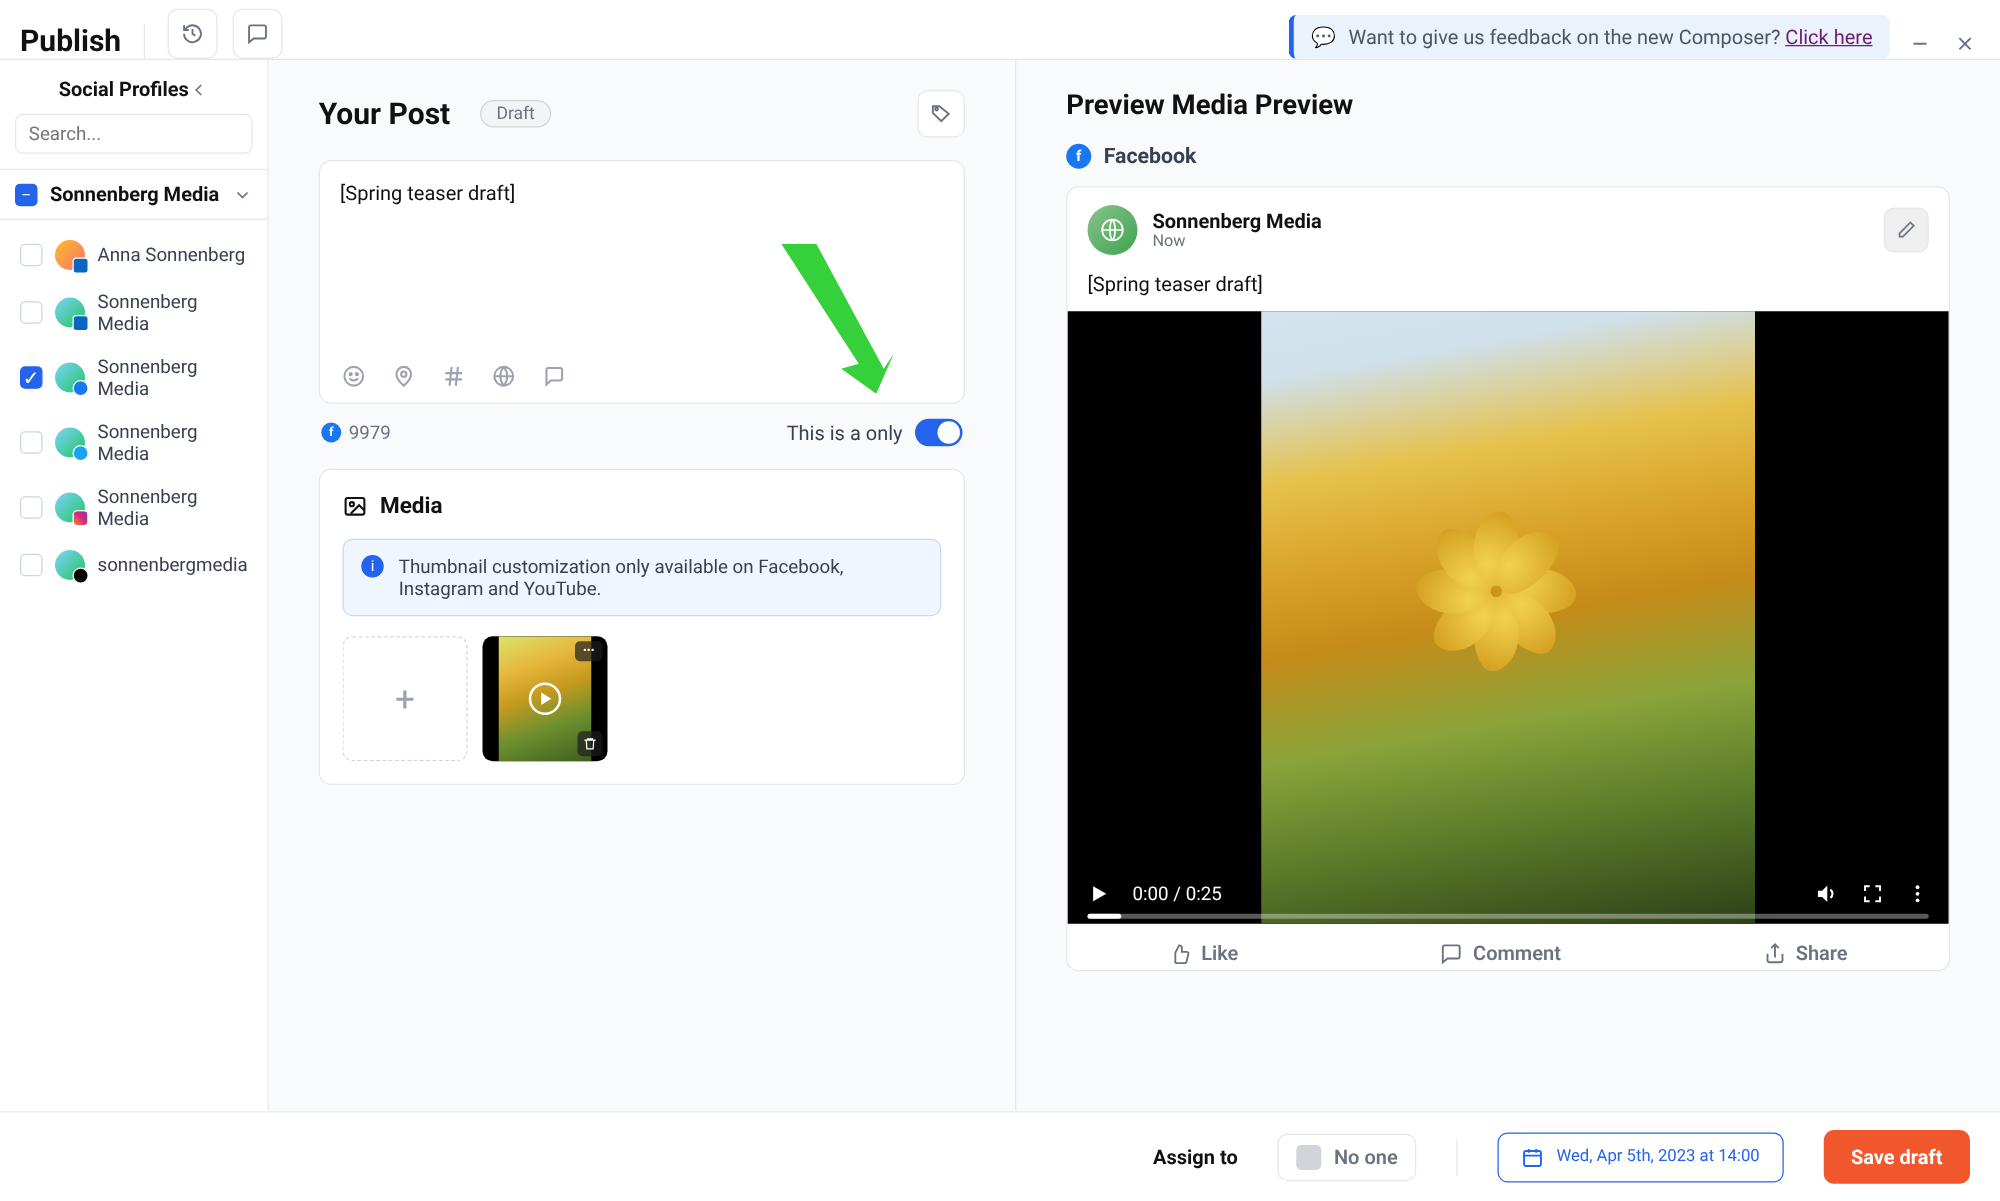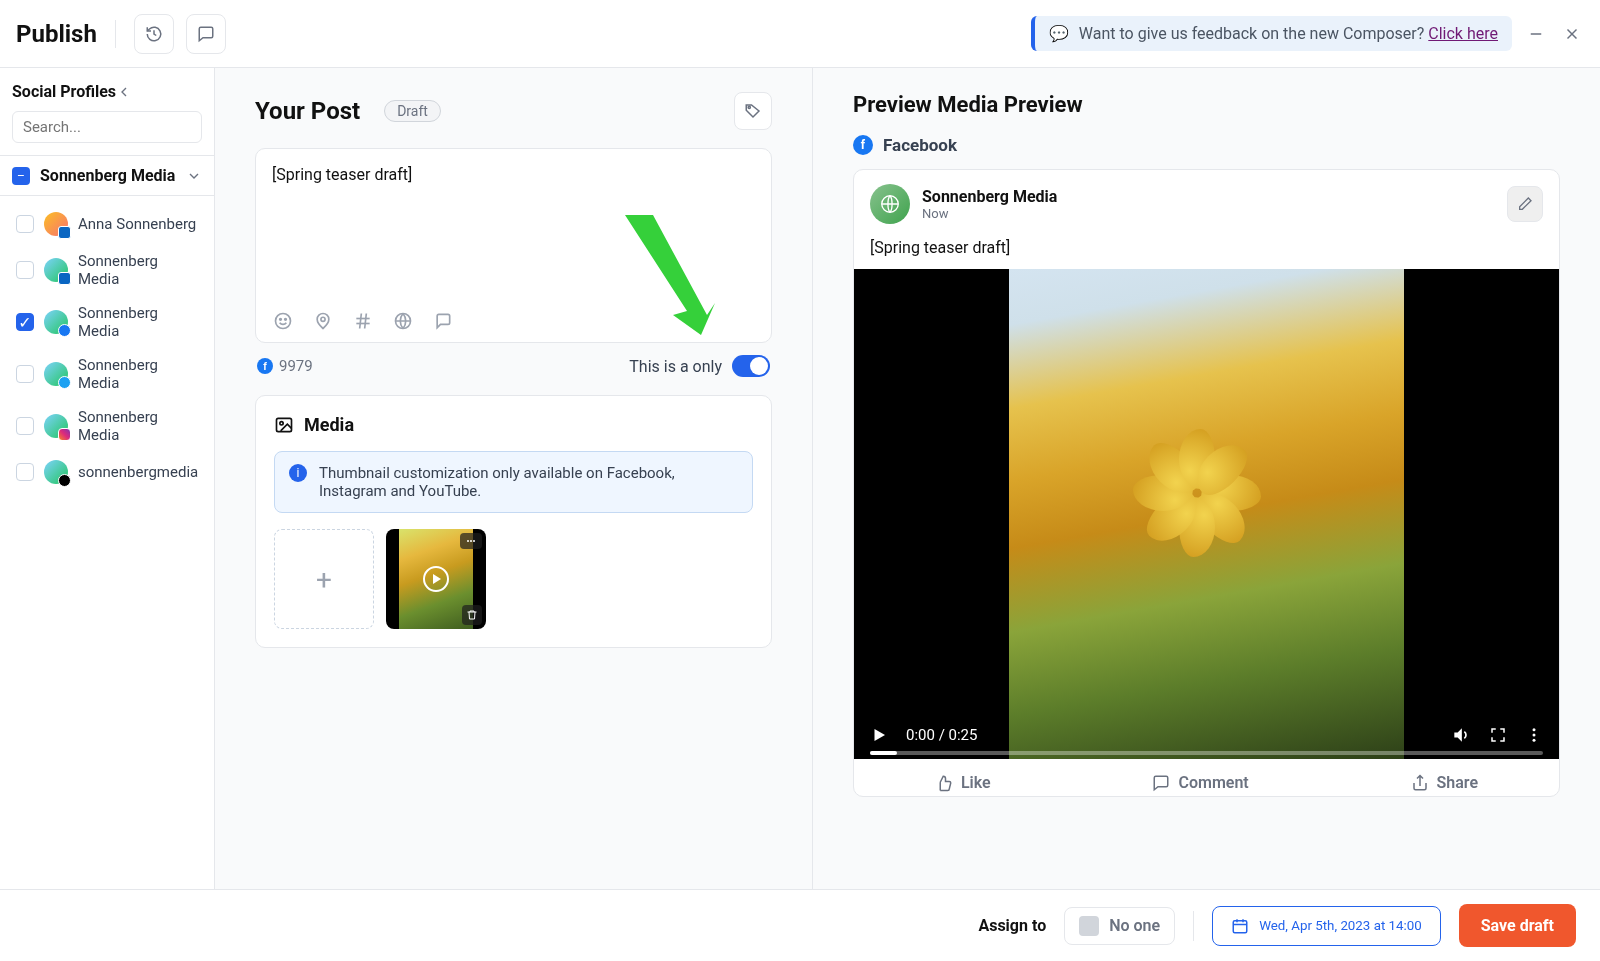--- a/index.html
+++ b/index.html
@@ -1,27 +1,27 @@
 <!DOCTYPE html>
 <html><head>
 <meta charset="utf-8">
 <style>
 *{margin:0;padding:0;box-sizing:border-box;font-family:-apple-system,BlinkMacSystemFont,"Segoe UI",Roboto,sans-serif}
 body{background:#fff;color:#111;width:1600px;height:961px;overflow:hidden;display:flex;flex-direction:column}
-.topbar{height:68px;border-bottom:1px solid #e5e7eb;display:flex;align-items:center;padding:0 16px;gap:12px}
+.topbar{height:48px;border-bottom:1px solid #e5e7eb;display:flex;align-items:flex-end;padding:0 16px;gap:12px}
 .app-title{font-size:24px;font-weight:700}
 .tb-divider{width:1px;height:28px;background:#e5e7eb;margin:0 6px}
 .tb-btn{width:40px;height:40px;border:1px solid #e5e7eb;border-radius:8px;background:#fff;display:flex;align-items:center;justify-content:center;color:#6b7280;cursor:pointer}
 .tb-spacer{flex:1}
 .feedback-pill{display:flex;align-items:center;gap:10px;background:#eaf2fb;border-radius:6px;padding:8px 14px;font-size:16px;color:#4b5563;border-left:4px solid #2463eb}
 .feedback-pill a{color:#701a75;}
 .tb-icon{width:24px;height:24px;display:flex;align-items:center;justify-content:center;color:#6b7280;cursor:pointer}
 .main{flex:1;display:flex;overflow:hidden}
 .sidebar{width:215px;border-right:1px solid #e5e7eb;display:flex;flex-direction:column;background:#fff}
-.side-head{display:flex;align-items:center;justify-content:flex-start;padding:14px 12px 10px}
+.side-head{display:flex;align-items:center;justify-content:center;padding:14px 12px 10px}
 .side-head h3{font-size:16px;font-weight:700}
 .chev{color:#6b7280}
 .search-wrap{padding:0 12px 12px}
 .search{display:flex;align-items:flex-end;border:1px solid #e5e7eb;border-radius:6px;padding:6px 10px;color:#6b7280}
 .search input{flex:1;border:none;outline:none;font-size:15px;background:transparent}
 .grp-head{display:flex;align-items:center;gap:10px;padding:10px 12px;border-top:1px solid #e5e7eb;border-bottom:1px solid #e5e7eb}
 .grp-chk{width:18px;height:18px;border-radius:4px;background:#2463eb;display:flex;align-items:center;justify-content:center;color:#fff;font-size:12px}
 .grp-name{font-size:16px;font-weight:700;flex:1}
 .profiles{padding:8px 0}
 .profile{display:flex;align-items:center;gap:10px;padding:8px 16px}
@@ -81,21 +81,21 @@
 .video-inner{width:56%;height:100%;background:linear-gradient(170deg,#d4e4f0 0%,#cfe0ea 10%,#e6c24d 25%,#d9a429 38%,#c68b18 50%,#8aa43a 65%,#5c7d2a 80%,#2d4018 100%);position:relative;overflow:hidden}
 .petal{position:absolute;background:radial-gradient(circle at 30% 30%,#f2d34e,#d19a1c);border-radius:50% 50% 50% 50%/60% 60% 40% 40%;transform-origin:center}
 .flower{position:absolute;left:40%;top:42%;width:120px;height:120px}
 .flower .petal{width:60px;height:36px}
 .video-ctrl{position:absolute;left:0;right:0;bottom:0;padding:10px 16px 14px;display:flex;align-items:center;gap:18px;color:#fff;font-size:15px}
 .vc-bar{position:absolute;left:16px;right:16px;bottom:4px;height:4px;background:rgba(255,255,255,.35);border-radius:2px}
 .vc-bar::before{content:"";display:block;height:100%;width:4%;background:#fff;border-radius:2px}
 .vc-spacer{flex:1}
 .pc-actions{display:flex;justify-content:space-around;padding:14px 0 4px;color:#6b7280;font-size:16px;font-weight:600}
 .pc-act{display:flex;align-items:center;gap:8px}
-.footer{height:72px;border-top:1px solid #e5e7eb;display:flex;align-items:center;justify-content:flex-end;gap:18px;padding:4px 24px;background:#fff}
+.footer{height:72px;border-top:1px solid #e5e7eb;display:flex;align-items:center;justify-content:flex-end;gap:32px;padding:4px 24px;background:#fff}
 .assign-lbl{font-size:16px;font-weight:700}
 .assign-pill{display:flex;align-items:center;gap:10px;border:1px solid #e5e7eb;border-radius:8px;padding:8px 14px;color:#6b7280;font-weight:600}
 .assign-av{width:20px;height:20px;border-radius:4px;background:#d1d5db}
 .f-div{width:1px;height:30px;background:#e5e7eb}
 .sched-btn{display:flex;align-items:center;gap:10px;border:1px solid #2463eb;border-radius:8px;padding:10px 18px;color:#2463eb;font-weight:400;background:#fff}
 .save-btn{background:#f0572d;color:#fff;border:none;border-radius:8px;padding:12px 22px;font-size:16px;font-weight:700}
 svg{display:block}
 </style>
 </head>
 <body>

